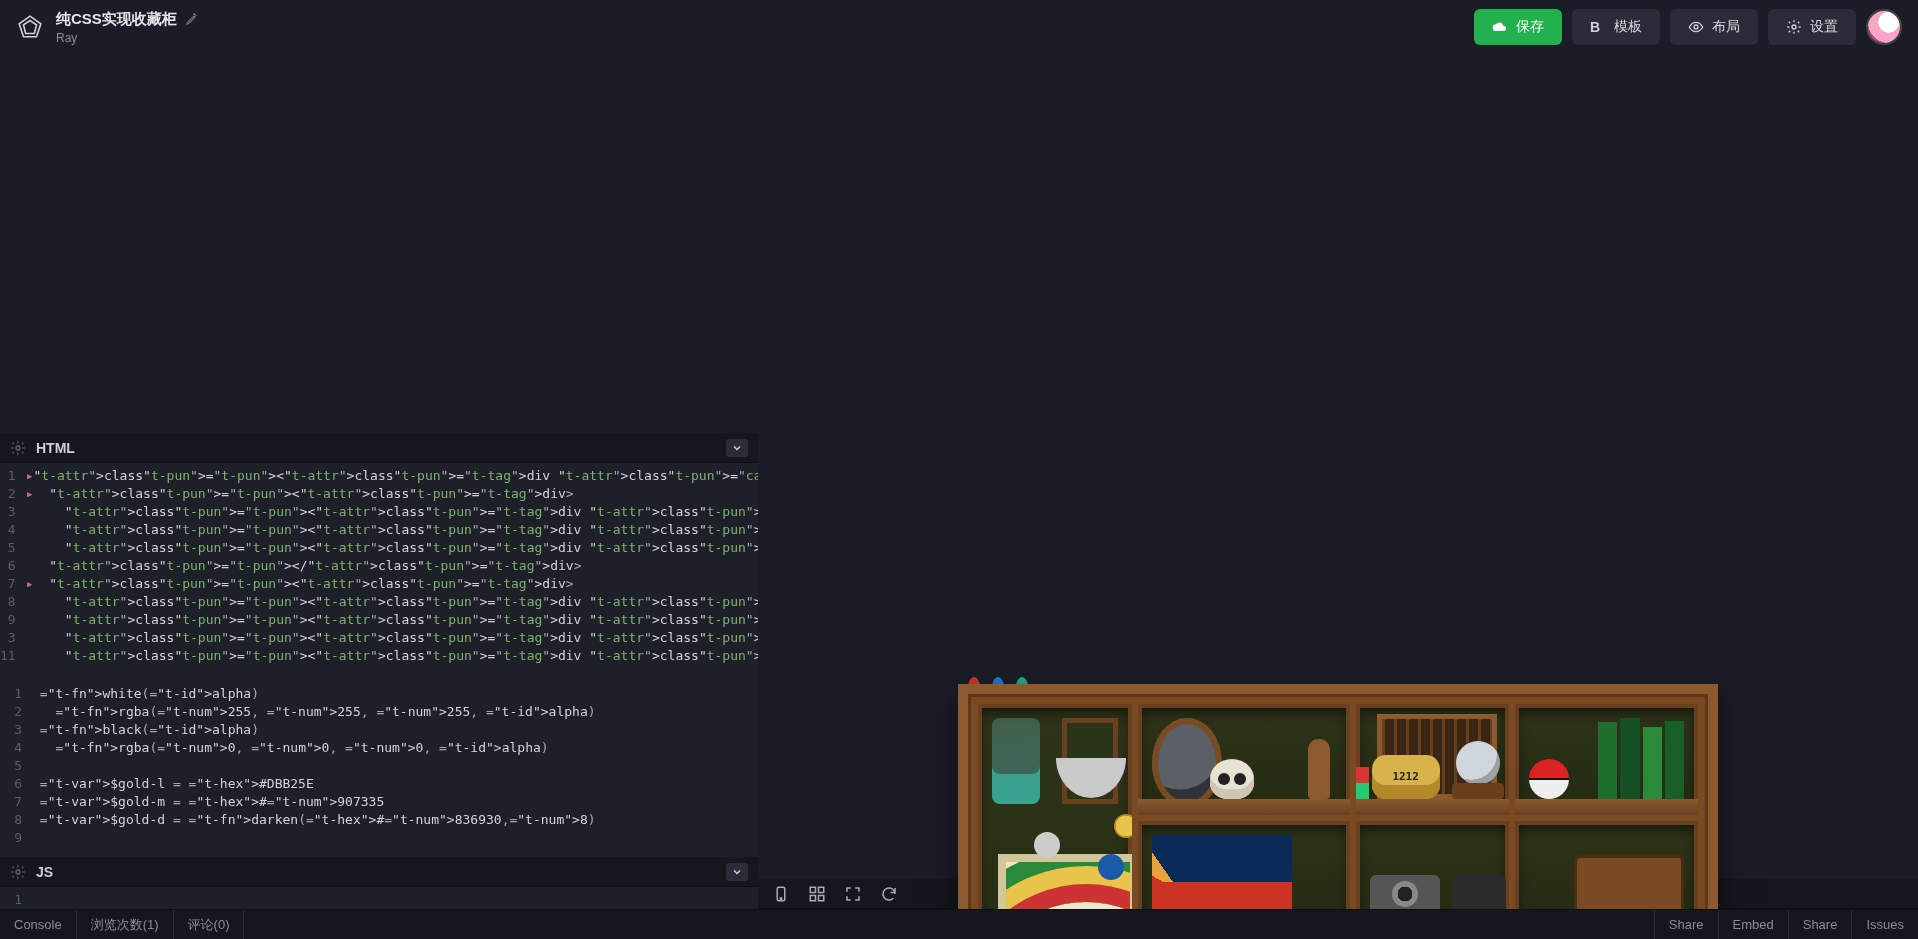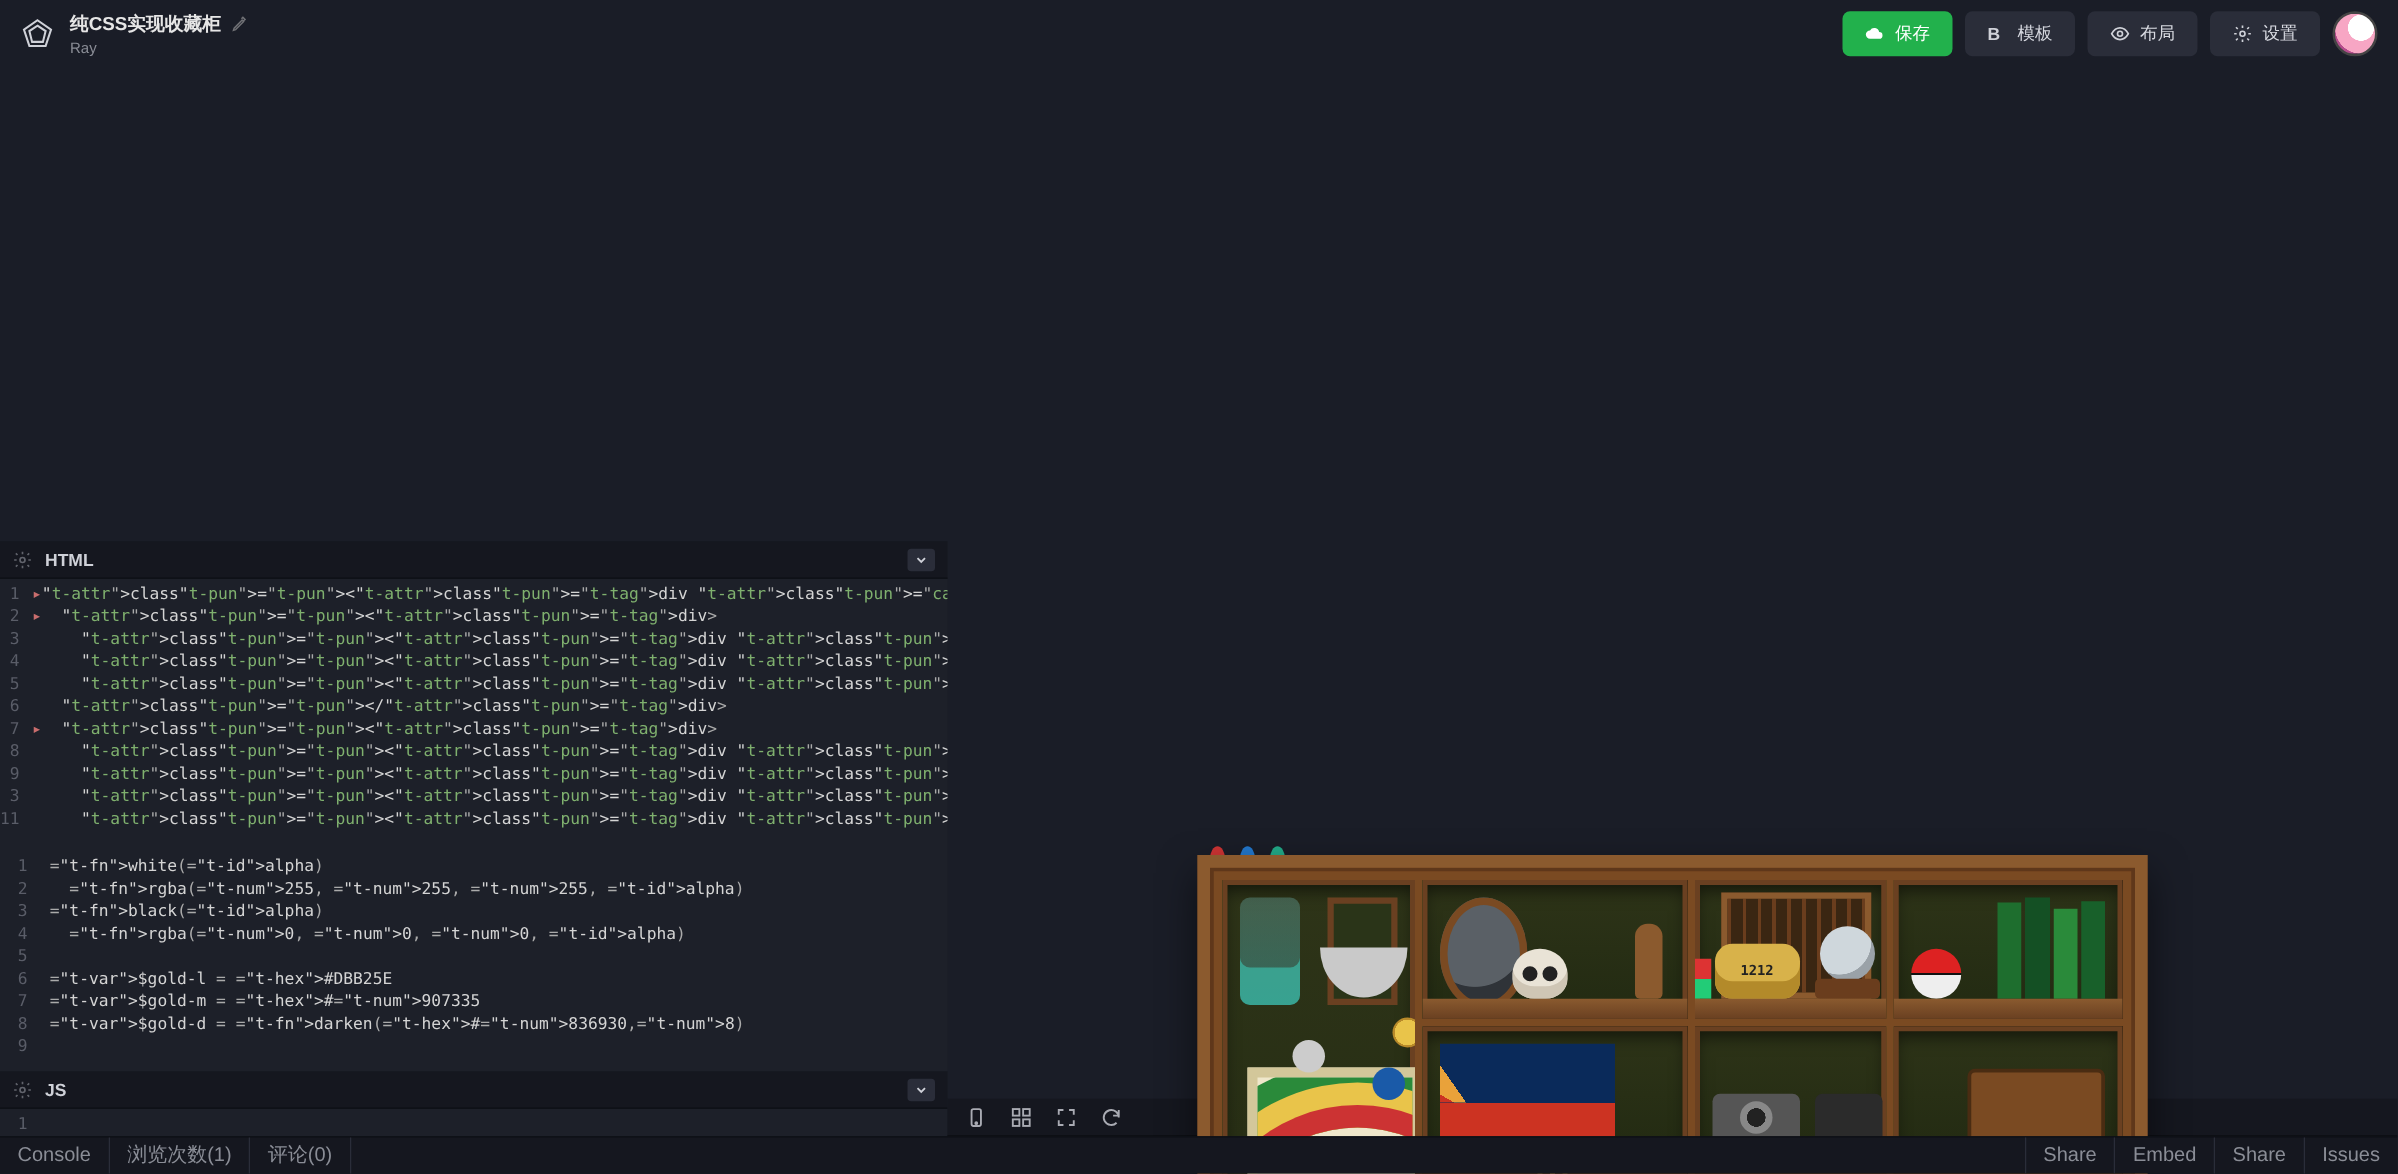--- a/index.html
+++ b/index.html
@@ -217,21 +217,21 @@
   display:flex; gap:12px;}
 .keys span{width:12px;height:20px;border-radius:50% 50% 30% 30%;}
 .keys span:nth-child(1){background:#c33;}
 .keys span:nth-child(2){background:#27c;}
 .keys span:nth-child(3){background:#2a8;}
 
 
 .footer {
   position:absolute; left:0; right:0; bottom:0; height:30px;
   background:#15171f; border-top:1px solid #0d0f14;
-  display:flex; align-items:center; font-size:16px; color:#8a8d96;
+  display:flex; align-items:center; font-size:13px; color:#8a8d96;
 }
 .footer .ftab{ padding:0 14px; height:100%; display:flex; align-items:center;
   border-right:1px solid #2a2d39; cursor:pointer;}
 .footer .spacer{flex:1;}
 .footer .ftab.r{border-right:none;border-left:1px solid #2a2d39;}
 
 
 .watermark{
   position:absolute; right:30px; bottom:50px;
   font-size:44px; font-weight:600; color:rgba(255,255,255,.72);

